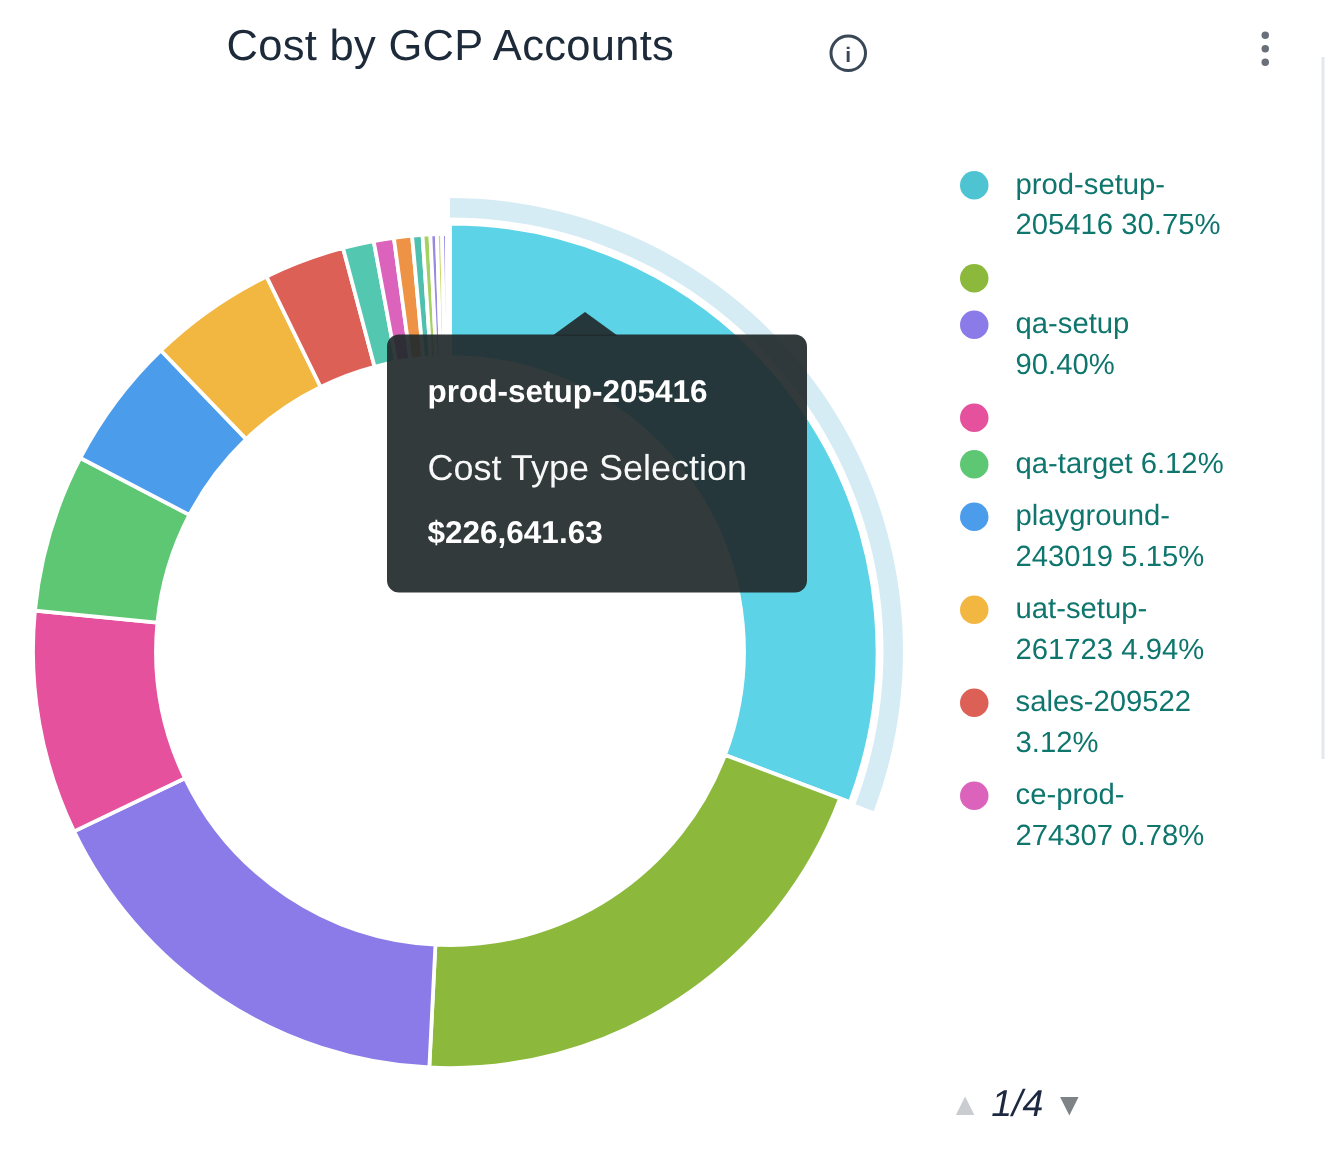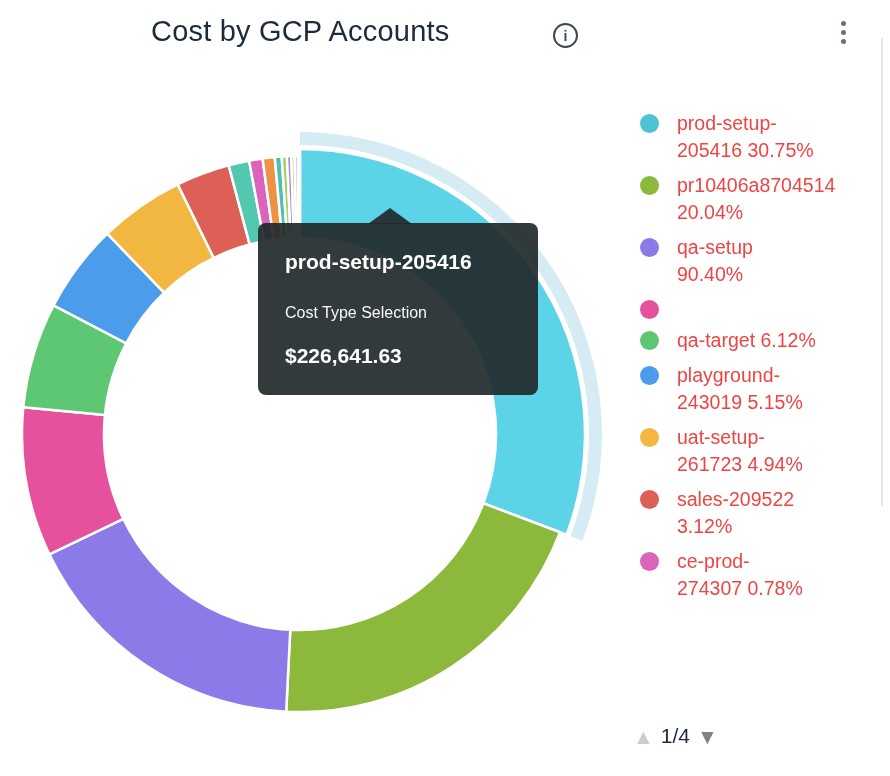--- a/index.html
+++ b/index.html
@@ -36,46 +36,46 @@
     background:rgba(33,41,43,0.92);border-radius:8px;
     box-sizing:border-box;padding:27px 20px 0 27px;color:#fff;
     z-index:5;
   }
   .tooltip .arrow{
     position:absolute;left:110px;top:-15px;width:44px;height:16px;
     background:rgba(33,41,43,0.92);
     clip-path:polygon(50% 0,100% 100%,0 100%);
   }
   .tooltip .tt-name{font-size:21px;font-weight:700;line-height:24px;}
-  .tooltip .tt-label{font-size:16px;line-height:24px;margin-top:27px;color:rgba(255,255,255,.96);}
+  .tooltip .tt-label{font-size:24px;line-height:24px;margin-top:27px;color:rgba(255,255,255,.96);}
   .tooltip .tt-value{font-size:21px;font-weight:700;line-height:25px;margin-top:18px;}
   
   .legend{
     position:absolute;left:640px;top:110px;width:250px;height:602px;
     overflow:hidden;
   }
   .legend-item{
     display:flex;align-items:flex-start;margin-bottom:8px;cursor:pointer;
   }
   .legend-dot{
     width:19px;height:19px;border-radius:50%;flex:0 0 19px;
     margin-right:18px;margin-top:4px;
   }
   .legend-label{
-    font-size:19.5px;line-height:27px;color:#ef4444;
+    font-size:19.5px;line-height:27px;color:#0f766e;
     white-space:pre-line;
   }
   .pagination{
     position:absolute;left:633px;top:721px;height:30px;
     display:flex;align-items:center;gap:7px;
     font-size:19px;color:#1c2940;
   }
   .pg-up{color:#c9ccd1;font-size:21px;line-height:1;cursor:pointer;}
   .pg-down{color:#7e8388;font-size:21px;line-height:1;cursor:pointer;}
-  .pg-label{font-size:21px;}
+  .pg-label{font-size:25px;font-style:italic;}
   
   .right-divider{
     position:absolute;left:881px;top:38px;width:2px;height:468px;
     background:#e4e7eb;
   }
 </style>
 </head>
 <body>
 
 <div class="header">
@@ -119,22 +119,20 @@
 </div>
 
 <div class="legend">
     <div class="legend-item">
       <span class="legend-dot" style="background: rgb(78, 195, 209);"></span>
       <span class="legend-label">prod-setup-
 205416 30.75%</span>
     </div>
     <div class="legend-item">
       <span class="legend-dot" style="background: rgb(140, 185, 60);"></span>
-      <span class="legend-label">pr10406a8704514
-20.04%</span>
     </div>
     <div class="legend-item">
       <span class="legend-dot" style="background: rgb(138, 123, 232);"></span>
       <span class="legend-label">qa-setup
 90.40%</span>
     </div>
     <div class="legend-item">
       <span class="legend-dot" style="background: rgb(229, 81, 156);"></span>
     </div>
     <div class="legend-item">

